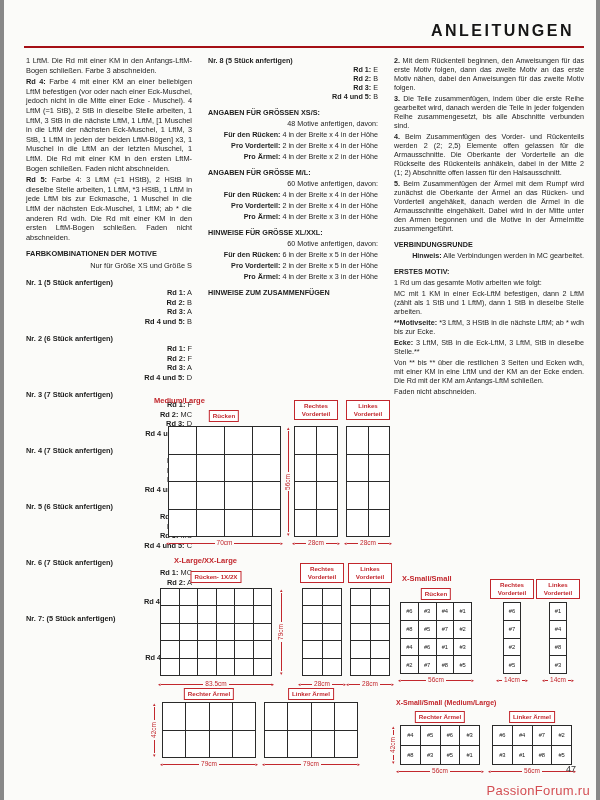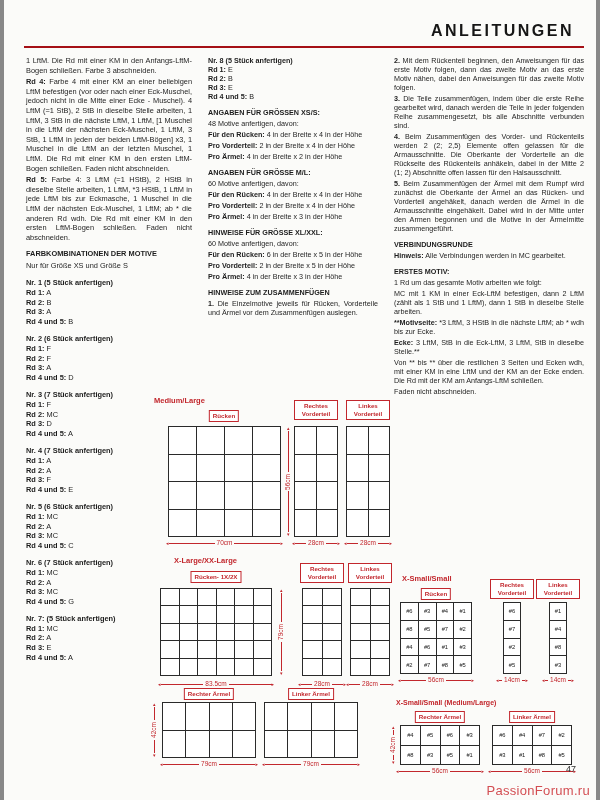--- a/index.html
+++ b/index.html
@@ -10,21 +10,21 @@
   .hdr { position:absolute; top:22px; right:22px; font-size:16px; font-weight:bold;
          letter-spacing:2.5px; color:#161616; }
   .rule { position:absolute; top:46px; left:20px; width:560px; height:2px; background:var(--rule); }
 
   .col { position:absolute; font-size:7.4px; line-height:9.4px; text-align:justify; }
   .colL { left:22px;  top:56px; width:166px; height:740px; line-height:9.6px; }
   .colM { left:204px; top:56px; width:170px; height:342px; font-size:7.2px; line-height:9px; overflow:hidden; }
   .colR { left:390px; top:56px; width:190px; height:512px; font-size:7.2px; line-height:9px; overflow:hidden; }
   .col p { margin:0 0 2px; }
   .h { font-weight:bold; margin:7px 0 2px; text-align:left; }
-  .nj { text-align:left; }
+  .nj { text-align:right; }
   .motif { margin-top:8px; }
   .motif .t { font-weight:bold; text-align:left; }
 
   .dtitle { position:absolute; color:var(--red); font-weight:bold; font-size:7.5px; text-align:left; }
   .dlabel { position:absolute; transform:translateX(-50%); border:1px solid var(--red); color:var(--red);
             font-size:6.2px; font-weight:bold; padding:1px 3px; background:rgba(255,255,255,.92);
             text-align:center; line-height:1.25; white-space:nowrap; }
   .dlabel.wrap { white-space:normal; width:44px; }
 
   .grid { position:absolute; display:grid; gap:1px; background:var(--grid);
@@ -139,22 +139,20 @@
     <p class="nj"><b>Pro Vorderteil:</b> <span>2 in der Breite x 4 in der Höhe</span></p>
     <p class="nj"><b>Pro Ärmel:</b> <span>4 in der Breite x 3 in der Höhe</span></p>
 
     <div class="h">HINWEISE FÜR GRÖSSE XL/XXL:</div>
     <p class="nj">60 Motive anfertigen, davon:</p>
     <p class="nj"><b>Für den Rücken:</b> <span>6 in der Breite x 5 in der Höhe</span></p>
     <p class="nj"><b>Pro Vorderteil:</b> <span>2 in der Breite x 5 in der Höhe</span></p>
     <p class="nj"><b>Pro Ärmel:</b> <span>4 in der Breite x 3 in der Höhe</span></p>
 
     <div class="h">HINWEISE ZUM ZUSAMMENFÜGEN</div>
-    <p><b>1.</b>
-      <span>Die Einzelmotive jeweils für Rücken, Vorderteile und Ärmel vor dem Zusammenfügen auslegen.</span></p>
   </div>
 
   <div class="col colR">
     <p><b>2.</b> <span>Mit dem Rückenteil beginnen, den Anweisungen für das erste Motiv folgen, dann das zweite Motiv an das erste Motiv nähen, dabei den Anweisungen für das zweite Motiv folgen.</span></p>
     <p><b>3.</b> <span>Die Teile zusammenfügen, indem über die erste Reihe gearbeitet wird, danach werden die Teile in jeder folgenden Reihe zusammengesetzt, bis alle Abschnitte verbunden sind.</span></p>
     <p><b>4.</b> <span>Beim Zusammenfügen des Vorder- und Rückenteils werden 2 (2; 2,5) Elemente offen gelassen für die Armausschnitte. Die Oberkante der Vorderteile an die Rückseite des Rückenteils anhäkeln, dabei in der Mitte 2 (1; 2) Abschnitte offen lassen für den Halsausschnitt.</span></p>
     <p><b>5.</b> <span>Beim Zusammenfügen der Ärmel mit dem Rumpf wird zunächst die Oberkante der Ärmel an das Rücken- und Vorderteil angehäkelt, danach werden die Ärmel in die Armausschnitte eingehäkelt. Dabei wird in der Mitte unter den Armen begonnen und die Motive in der Ärmelmitte zusammengeführt.</span></p>
 
     <div class="h">VERBINDUNGSRUNDE</div>
     <p class="nj"><b>Hinweis:</b> <span>Alle Verbindungen werden in MC gearbeitet.</span></p>

